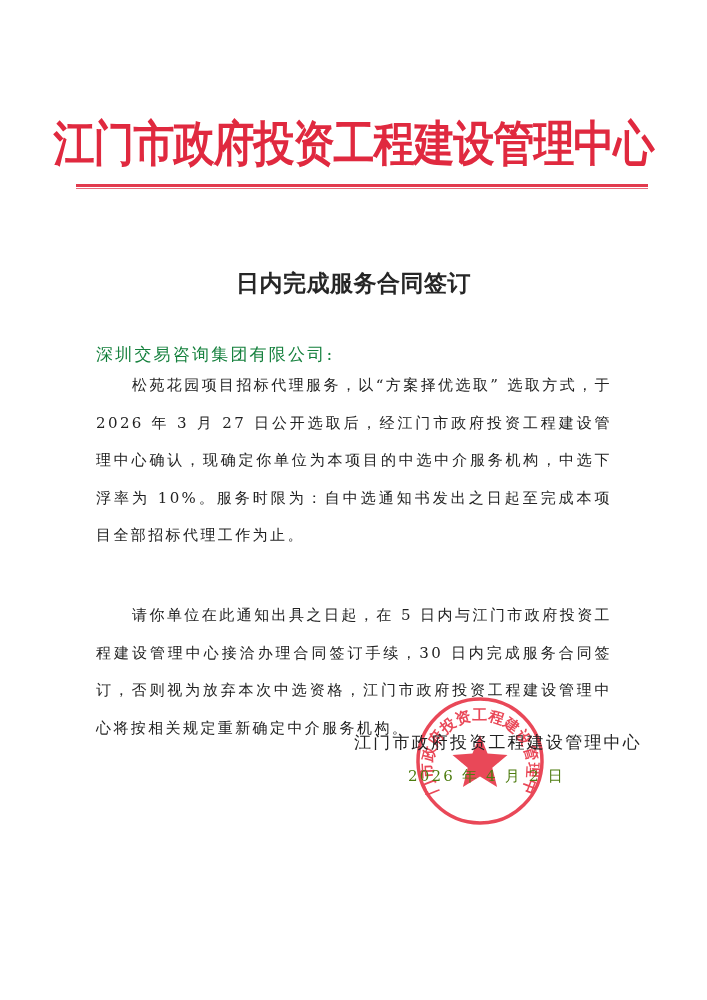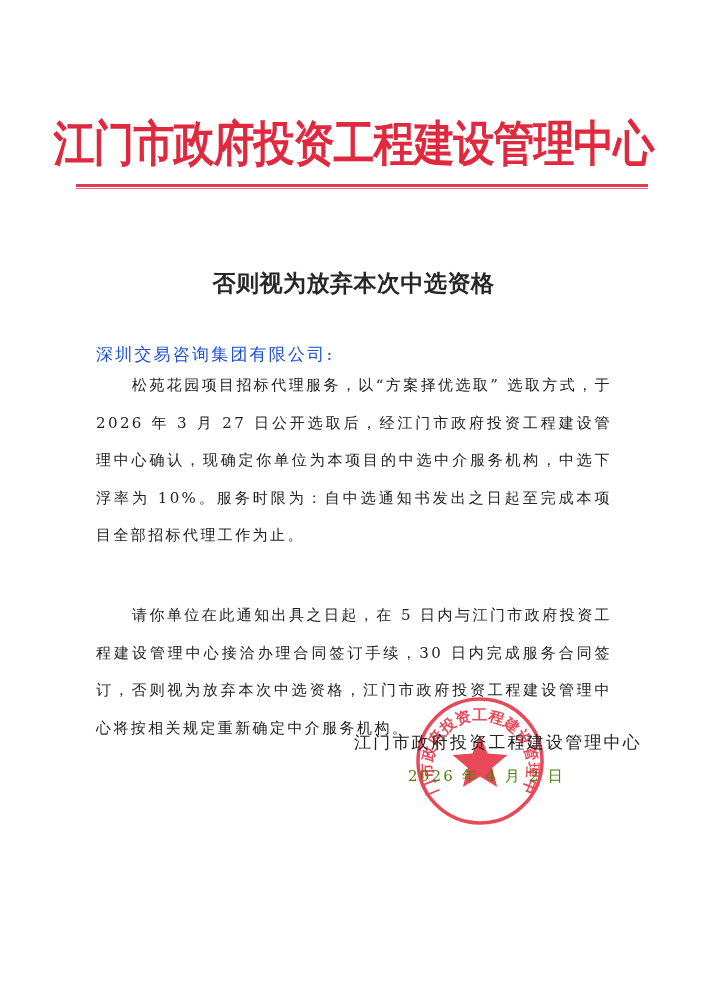--- a/index.html
+++ b/index.html
@@ -23,21 +23,21 @@
   .rule-thin {
     position: absolute; left: 76px; top: 188px; width: 572px; height: 1px;
     background: #e9697a;
   }
   .doc-title {
     position: absolute; left: 0; top: 268px; width: 707px; text-align: center;
     font-size: 23px; font-weight: bold; color: #262626; letter-spacing: 0.5px;
   }
   .addressee {
     position: absolute; left: 96px; top: 343px;
-    font-size: 17px; letter-spacing: 2.2px; color: #1d4ed8;
+    font-size: 17px; letter-spacing: 2.2px; color: #15803d;
   }
   .para {
     position: absolute; left: 96px; width: 516px;
     font-size: 15px; line-height: 37.5px; letter-spacing: 2.4px;
     text-align: justify; text-indent: 36px; color: #222;
   }
   .p1 { top: 367px; }
   .p2 { top: 551px; margin-top: 46px; }
   .signature {
     position: absolute; left: 330px; top: 731px; width: 312px; text-align: right;
@@ -52,21 +52,21 @@
     z-index: 1; opacity: 0.92;
   }
 </style>
 </head>
 <body>
 
 <div class="letterhead">江门市政府投资工程建设管理中心</div>
 <div class="rule-thick"></div>
 <div class="rule-thin"></div>
 
-<div class="doc-title">否则视为放弃本次中选资格</div>
+<div class="doc-title">日内完成服务合同签订</div>
 
 <div class="addressee">深圳交易咨询集团有限公司:</div>
 
 <div class="para p1">松苑花园项目招标代理服务，以“方案择优选取” 选取方式，于 2026 年 3 月 27 日公开选取后，经江门市政府投资工程建设管理中心确认，现确定你单位为本项目的中选中介服务机构，中选下浮率为 10%。服务时限为：自中选通知书发出之日起至完成本项目全部招标代理工作为止。</div>
 <div class="para p2">请你单位在此通知出具之日起，在 5 日内与江门市政府投资工程建设管理中心接洽办理合同签订手续，30 日内完成服务合同签订，否则视为放弃本次中选资格，江门市政府投资工程建设管理中心将按相关规定重新确定中介服务机构。</div>
 
 <svg class="seal" viewBox="0 0 132 132" xmlns="http://www.w3.org/2000/svg">
   <defs>
     <path id="sealArc" d="M 22 92 A 48 48 0 1 1 110 92"></path>
   </defs>

